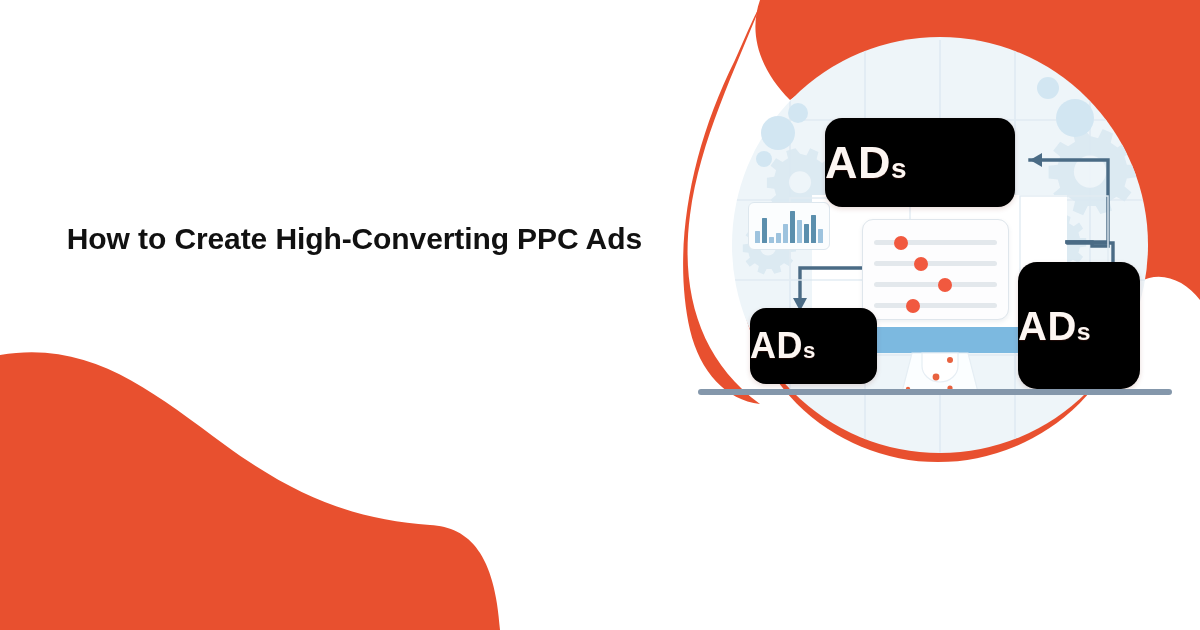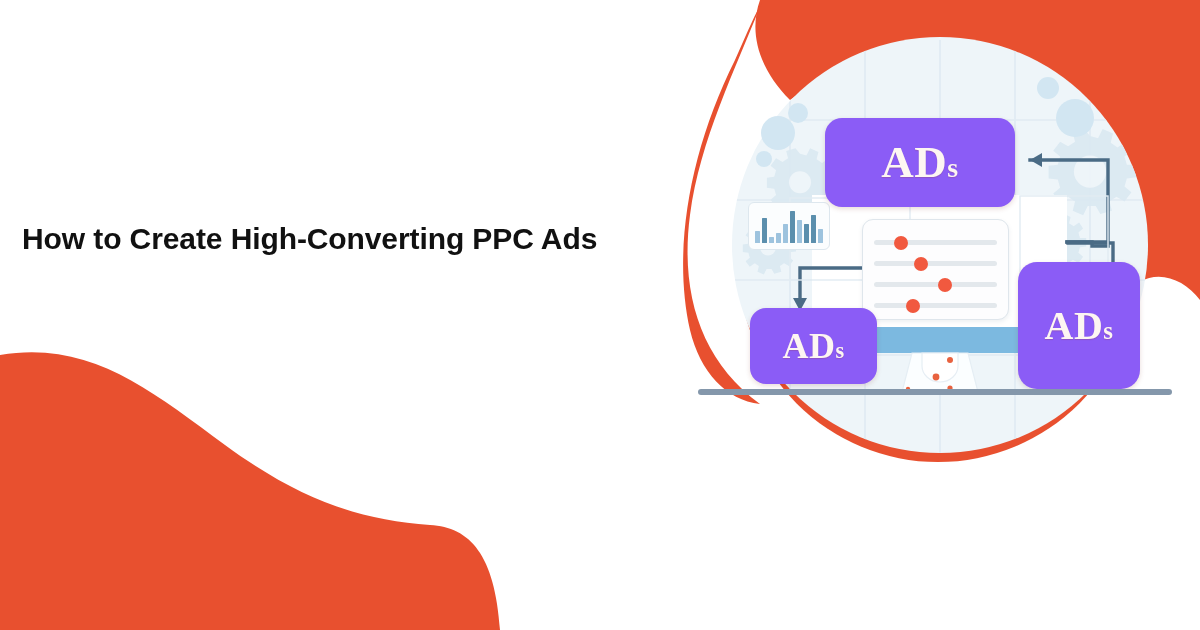--- a/index.html
+++ b/index.html
@@ -30,40 +30,40 @@
   .headline {
     position: absolute;
     left: 22px;
     top: 196px;
     width: 620px;
     font-size: 30px;
     font-weight: 700;
     line-height: 1.52;
     color: #111111;
     letter-spacing: -0.1px;
+    text-align: right;
   }
   .headline .line2 { display: block; padding-left: 9px; }
 
   
   .illustration {
     position: absolute;
     left: 660px;
     top: 0px;
     width: 540px;
     height: 470px;
   }
 
   .ads-chip {
     position: absolute;
-    background: #8b5cf6;
+    background: #000000;
     display: flex;
     align-items: center;
-    justify-content: center;
+    justify-content: flex-start;
     box-shadow: 0 2px 5px rgba(120,40,25,0.16);
-    font-family: Liberation Serif, serif;
   }
   .ads-chip span {
     color: #fdf6f2;
     font-weight: 700;
     letter-spacing: 0.5px;
     line-height: 1;
     text-shadow: 0 1px 1px rgba(150,50,30,0.22);
   }
   .ads-chip .sub { font-size: 0.62em; }
 

